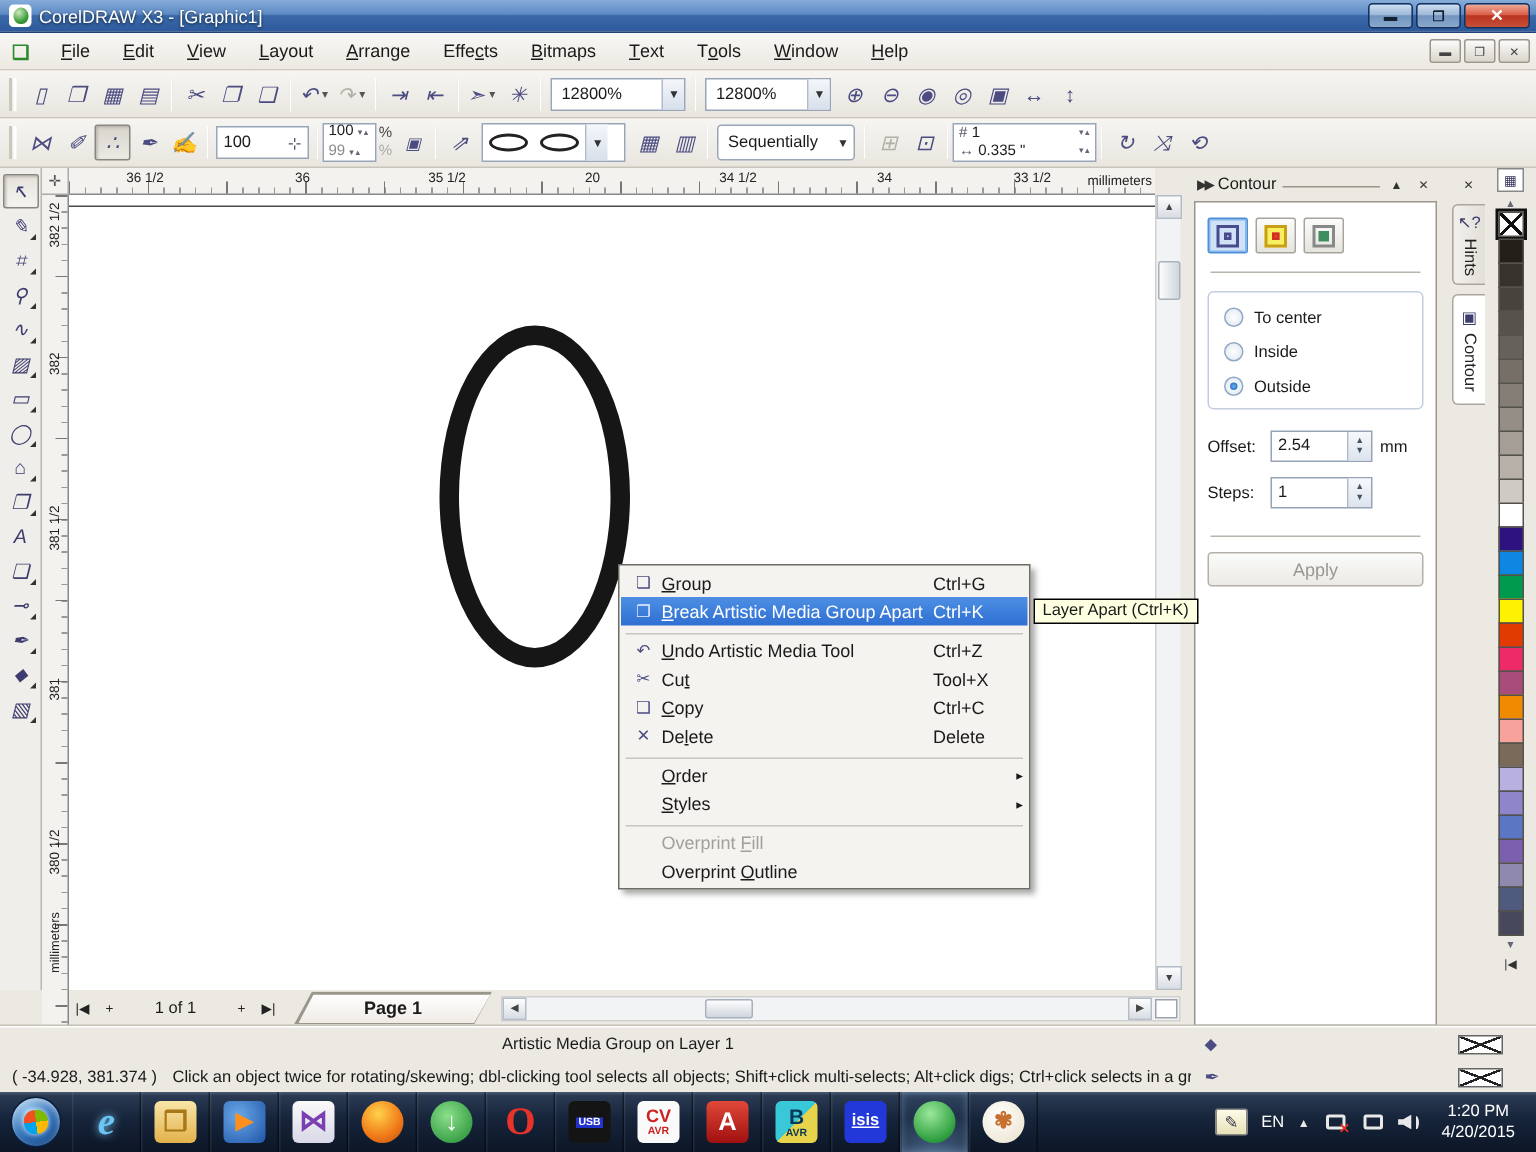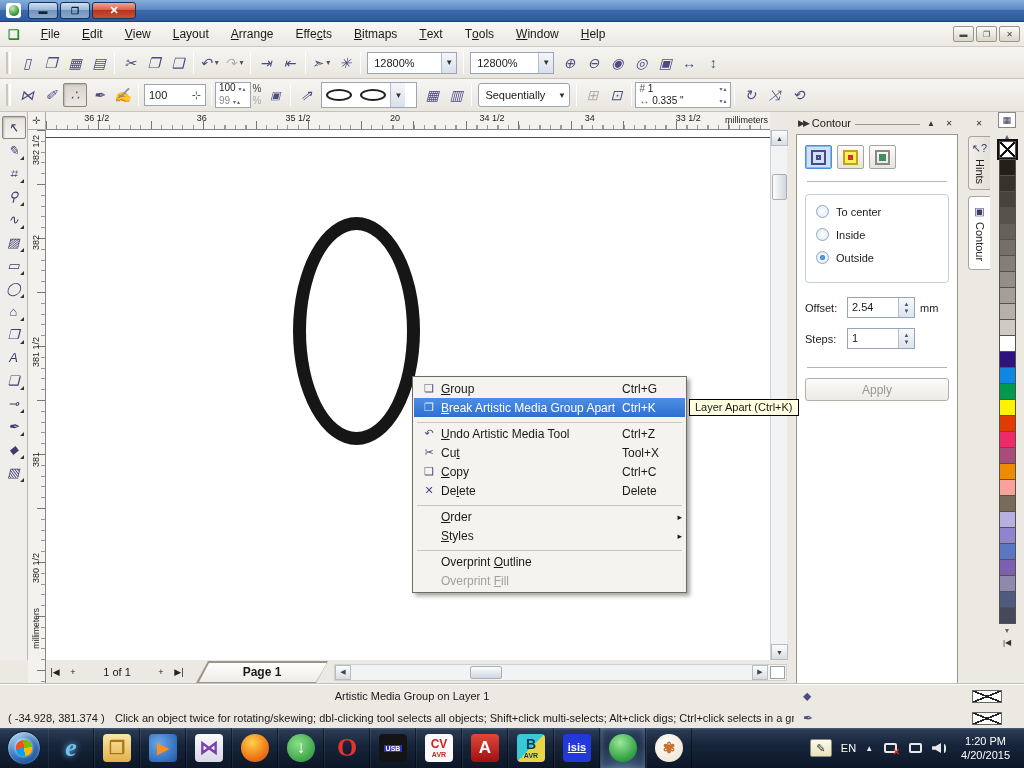--- a/index.html
+++ b/index.html
@@ -92,21 +92,21 @@
   .ctypes{display:flex;gap:5px;margin-bottom:12px}
   .ctype{width:27px;height:24px;border:1px solid #a8a49c;border-radius:2px;background:linear-gradient(#fcfcfc,#e6e4de);display:flex;align-items:center;justify-content:center}
   .ctype.active{border-color:#4a90d8;background:#cfe2f8;box-shadow:0 0 0 1px #8ab4e8 inset}
   .cc-o{width:15px;height:15px;border:2px solid #4a4a8c;display:flex;align-items:center;justify-content:center}
   .cc-i{width:5px;height:5px;border:2px solid #4a4a8c}
   .ctype.c2 .cc-o{border-color:#c8a018;background:#f8f060}
   .ctype.c2 .cc-i{border-color:#d03020;background:#f06040}
   .ctype.c3 .cc-o{border-color:#888}
   .ctype.c3 .cc-i{width:7px;height:7px;border:none;background:#3f8e5f}
   .dline{border-top:1px solid #b8b4ac;margin:0 2px 12px 2px}
-  .rgroup{border:1px solid #c4cede;border-radius:4px;padding:10px 10px 16px 10px;margin-bottom:14px}
+  .rgroup{border:1px solid #c4cede;border-radius:4px;padding:10px 10px 6px 10px;margin-bottom:14px}
   .rrow{display:flex;align-items:center;gap:7px;margin-bottom:10px}
   .radio{width:13px;height:13px;border-radius:50%;border:1px solid #90a8c4;background:radial-gradient(#ffffff,#dce6f0);position:relative;flex:none}
   .radio.sel::after{content:"";position:absolute;left:3px;top:3px;width:5px;height:5px;border-radius:50%;background:radial-gradient(#6ab4f0,#1558a8)}
   .rlab{font-size:11px}
   .frow{display:flex;align-items:center;gap:5px;margin-bottom:10px}
   .flab{width:37px;font-size:11px}
   .spin{width:68px;height:21px;border:1px solid #96a4b8;background:#fff;display:flex}
   .spin .val{flex:1;padding:3px 0 0 4px;font-size:11px}
   .spin .arr{width:16px;border-left:1px solid #b0bccc;background:linear-gradient(#f6f8fb,#dde4ee);display:flex;flex-direction:column;align-items:center;justify-content:center;font-size:6px;color:#456;line-height:7px}
   .unit{font-size:11px}
@@ -175,20 +175,21 @@
   .spk .wave{width:4px;height:9px;border-right:2px solid #e8e8e8;border-radius:0 50% 50% 0;margin-left:1px}
   #clock{text-align:center;color:#fff;font-size:11px;line-height:14px;padding:0 6px}
 </style>
 </head>
 <body>
 
 <div id="titlebar">
   <span class="logo">
       <i></i>
     </span>
+  <span class="t">CorelDRAW X3 - [Graphic1]</span>
   <span class="winbtn">▬</span>
   <span class="winbtn">❐</span>
   <span class="winbtn close">✕</span>
 </div>
 
 <div id="menubar">
   <span class="docicon">❏</span>
   <div class="menus">
 
   <span class="menu-item"><u>F</u>ile</span>
@@ -690,29 +691,29 @@
     <span class="cmlab"><u>S</u>tyles</span>
     <span class="cmsc"></span>
     <span class="cmarr">▸</span>
   </div>
     <div class="cmrow sep">
     
     
     
     
   </div>
+    <div class="cmrow dis">
+    <span class="cmicon"></span>
+    <span class="cmlab">Overprint <u>F</u>ill</span>
+    <span class="cmsc"></span>
+    <span class="cmarr"></span>
+  </div>
     <div class="cmrow">
     <span class="cmicon"></span>
     <span class="cmlab">Overprint <u>O</u>utline</span>
-    <span class="cmsc"></span>
-    <span class="cmarr"></span>
-  </div>
-    <div class="cmrow dis">
-    <span class="cmicon"></span>
-    <span class="cmlab">Overprint <u>F</u>ill</span>
     <span class="cmsc"></span>
     <span class="cmarr"></span>
   </div>
   </div>
 <div id="tooltip">Layer Apart (Ctrl+K)</div>
 
 <div id="statusbar">
   <div class="srow">
     <span id="objinfo">Artistic Media Group on Layer 1</span>
     <span class="swico">⬥</span>

